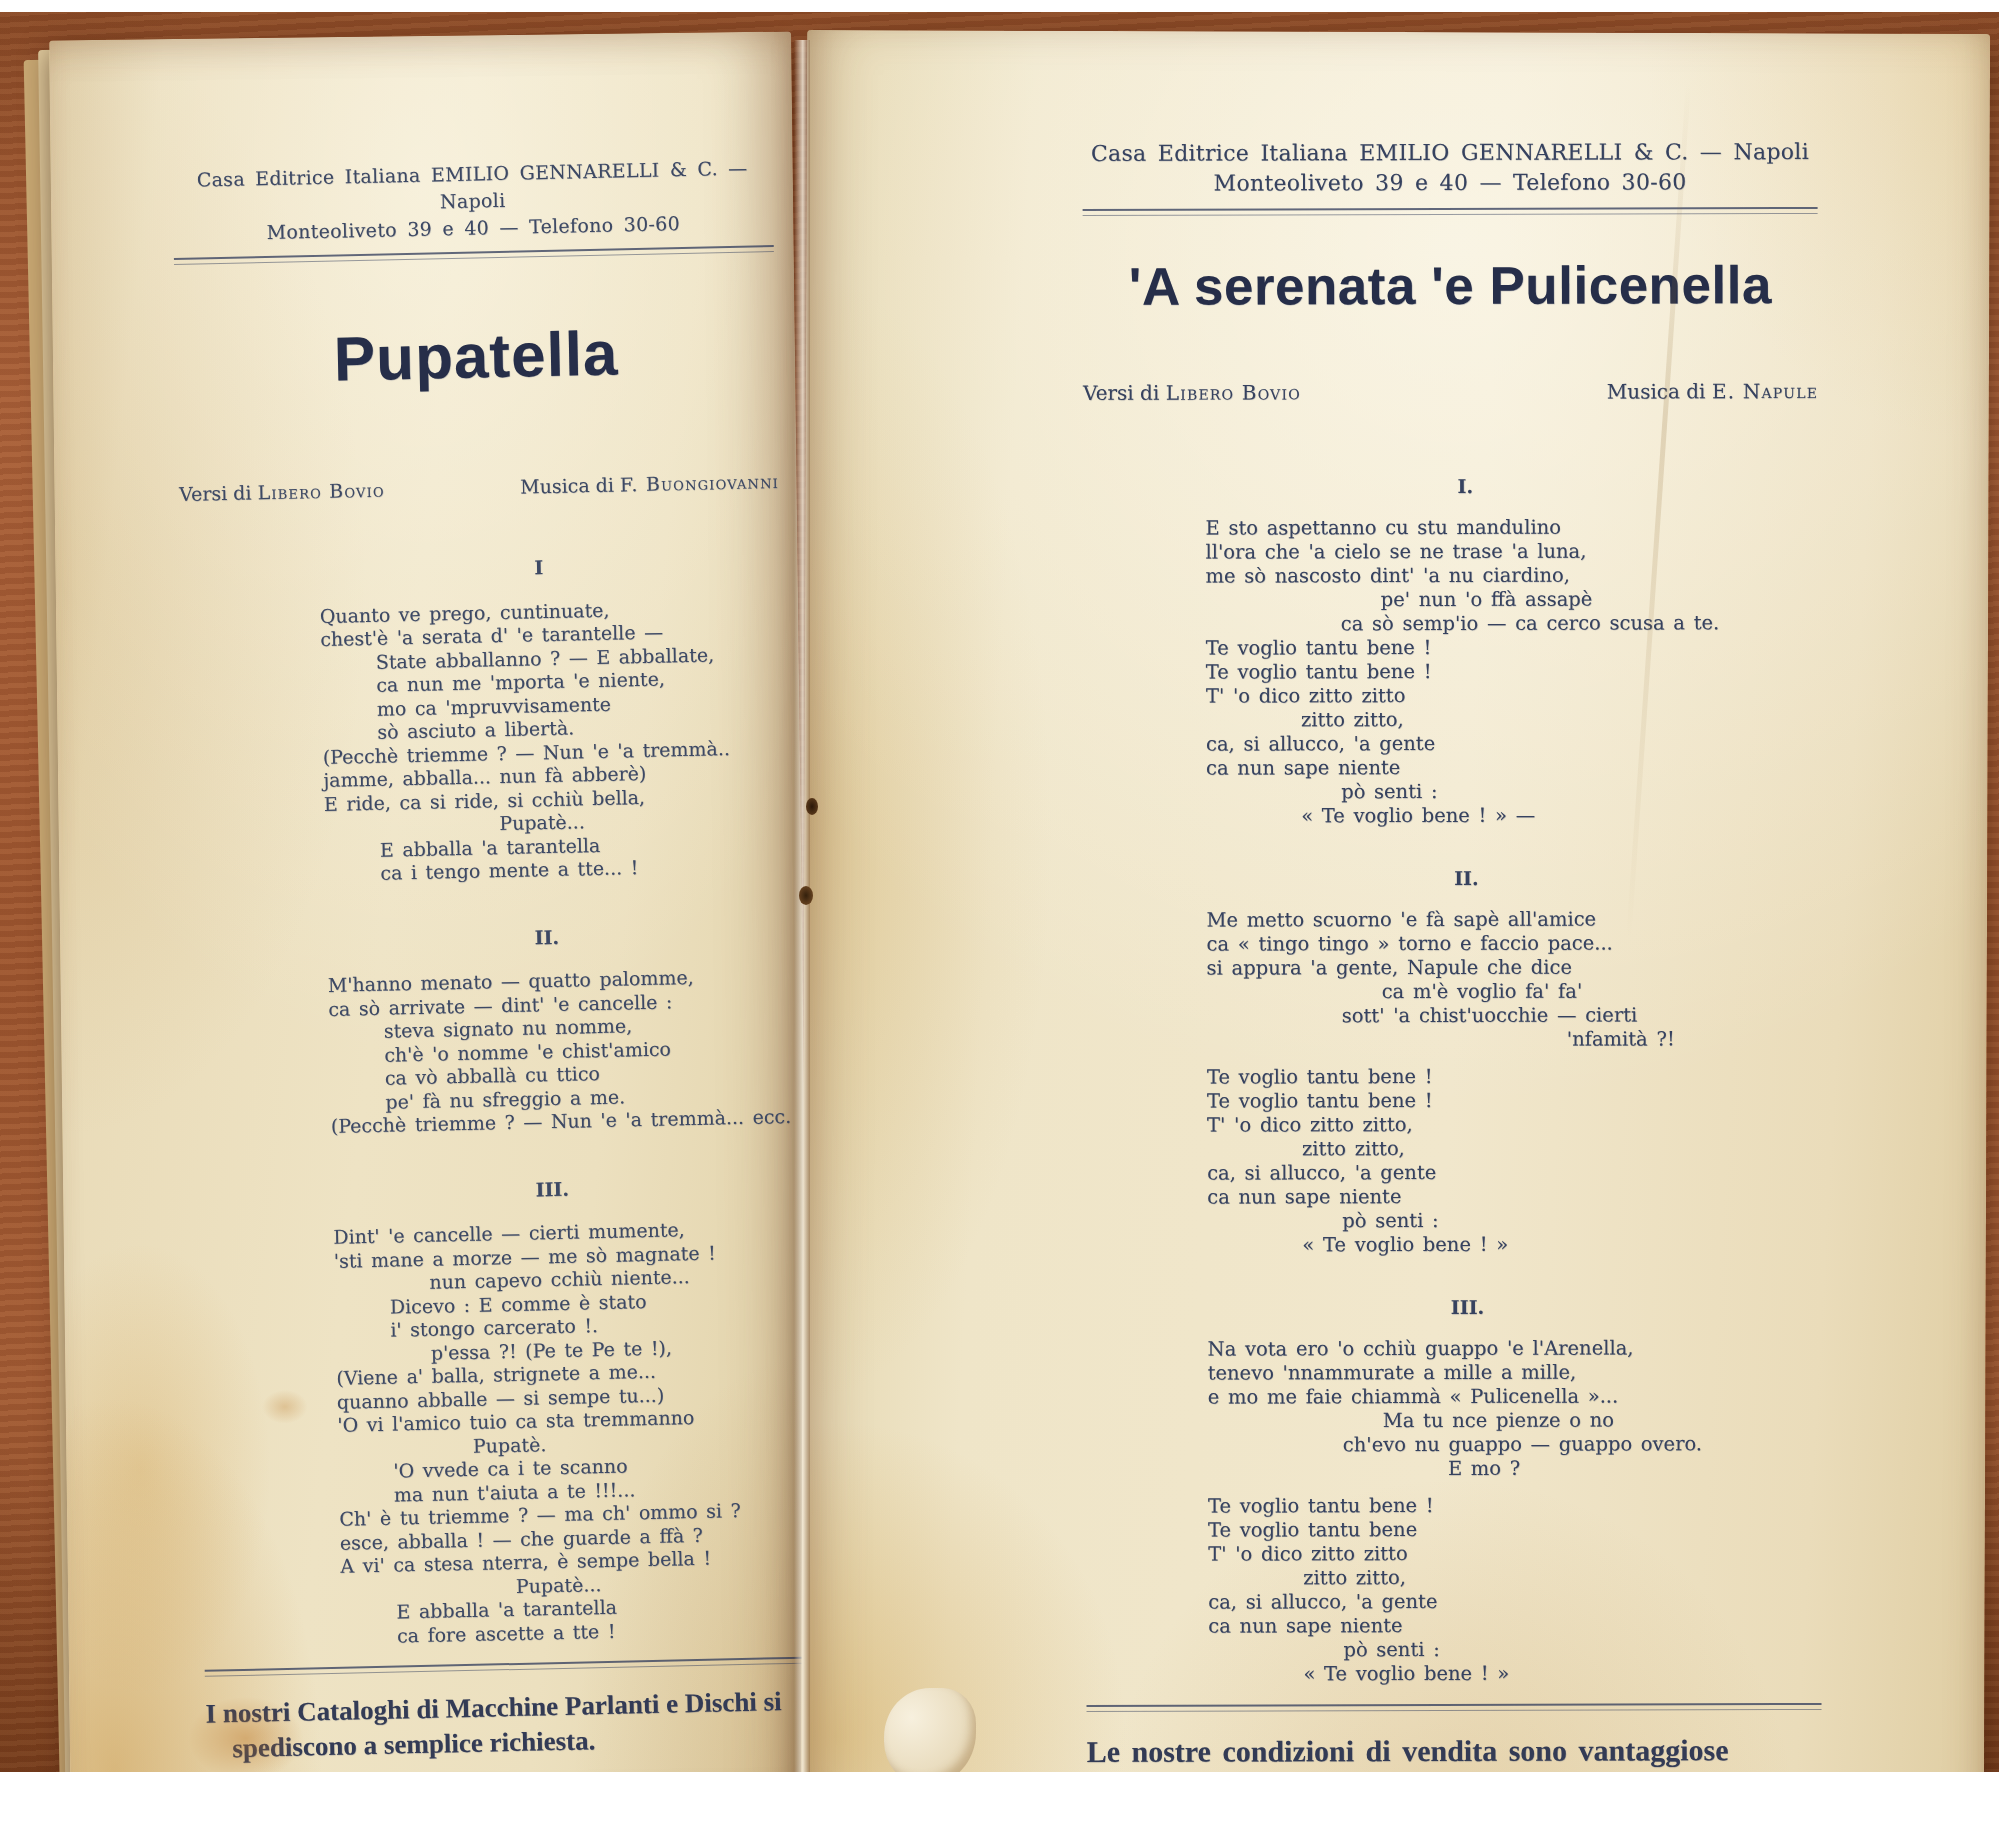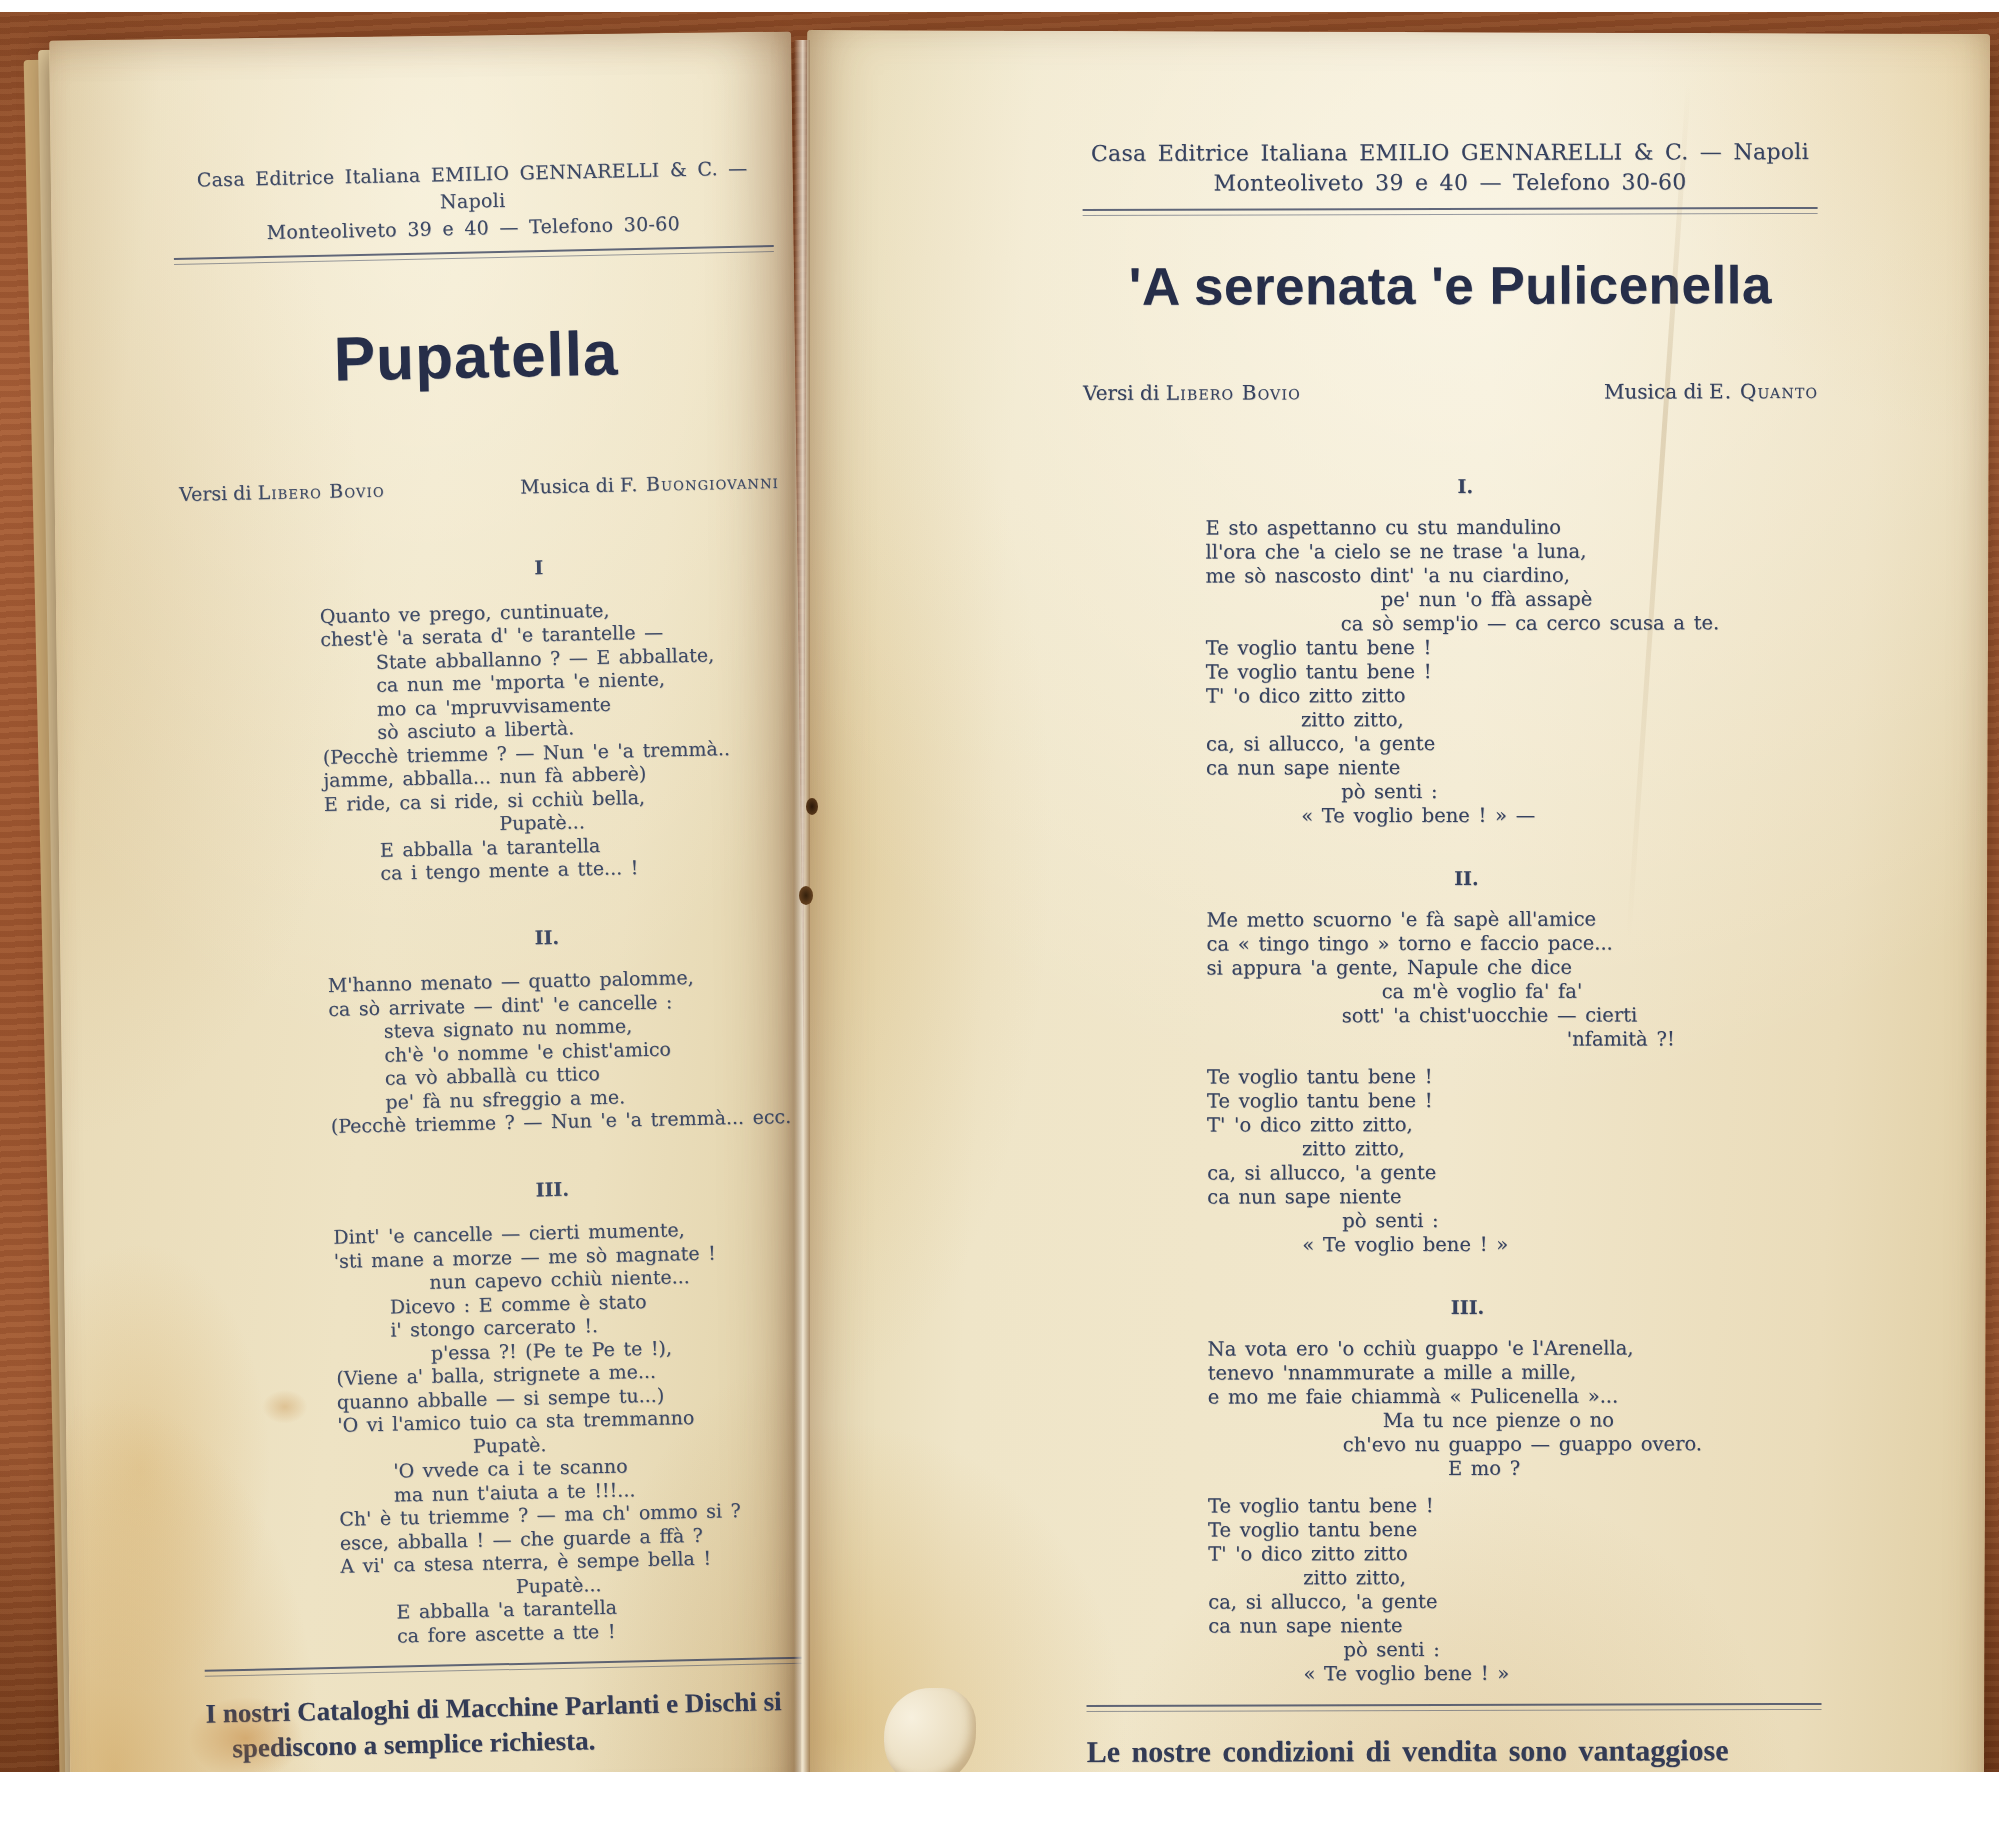--- a/index.html
+++ b/index.html
@@ -182,21 +182,21 @@
 
       <h1 class="title title-right">'A serenata 'e Pulicenella</h1>
 
       <div class="attrib">
         <span>
           <span>Versi di</span>
           <span class="sc">Libero Bovio</span>
         </span>
         <span>
           <span>Musica di</span>
-          <span class="sc">E. Quanto</span>
+          <span class="sc">E. Napule</span>
         </span>
       </div>
 
       <section class="poem poem-right">
         <p class="vnum first">I.</p>
         <p class="line i0">E sto aspettanno cu stu mandulino</p>
         <p class="line i0">ll'ora che 'a cielo se ne trase 'a luna,</p>
         <p class="line i0">me sò nascosto dint' 'a nu ciardino,</p>
         <p class="line i4">pe' nun 'o ffà assapè</p>
         <p class="line i3">ca sò semp'io — ca cerco scusa a te.</p>

